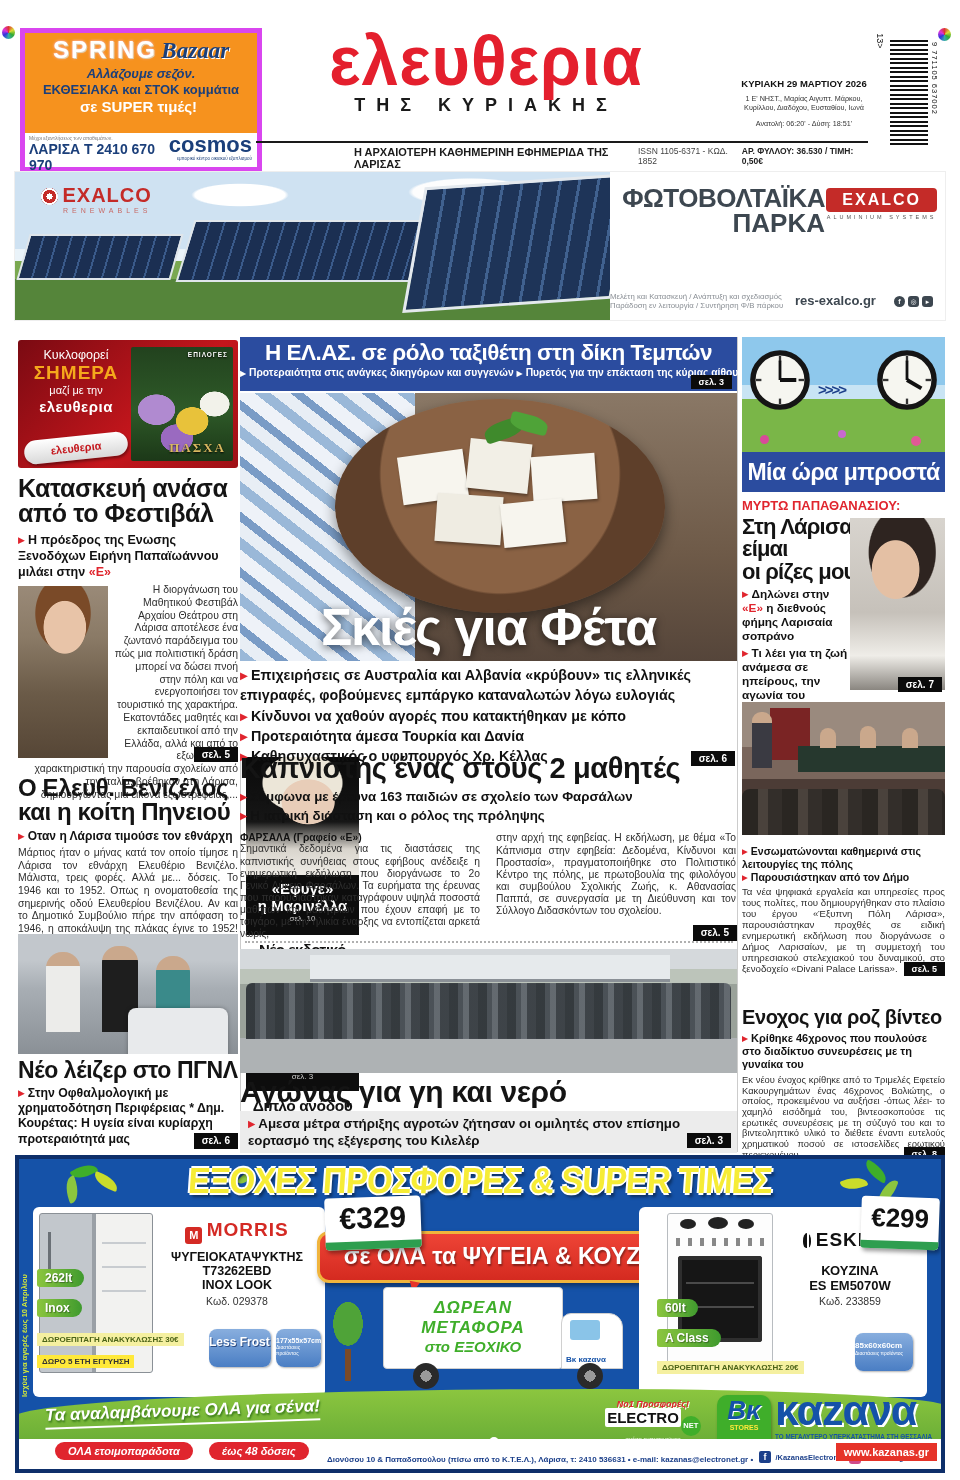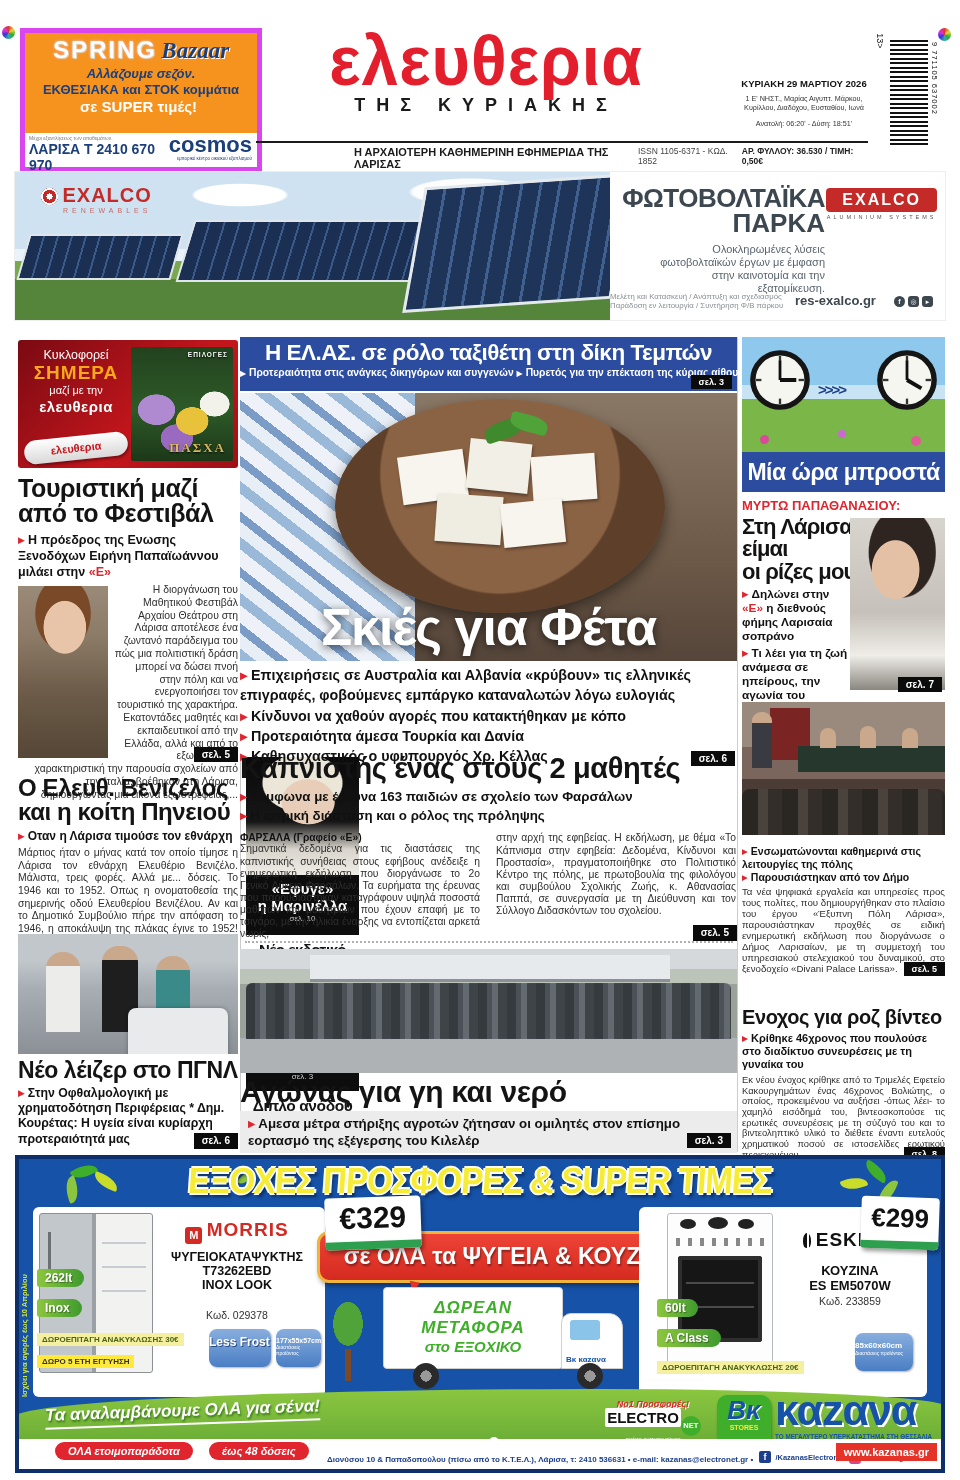--- a/index.html
+++ b/index.html
@@ -82,21 +82,20 @@
       <div class="abs" style="left:26px;top:12px;">
         <span style="display:inline-block;width:17px;height:17px;border-radius:50%;background:radial-gradient(circle,#fff 0 25%,#c42b28 26% 55%,#fff 56% 70%,#c42b28 71%);vertical-align:-3px;"></span>
         <span style="font-size:20px;font-weight:800;color:#c42b28;letter-spacing:1px;">EXALCO</span>
         <div style="font-size:7px;letter-spacing:4px;color:#c86a66;margin-left:22px;">RENEWABLES</div>
       </div>
     </div>
     <div class="abs" style="left:595px;top:0;width:335px;height:148px;background:#fff;">
       <div class="abs" style="left:0;top:14px;width:215px;text-align:right;">
         <div style="font-size:26px;font-weight:700;color:#3d4750;line-height:.95;letter-spacing:-.5px;">ΦΩΤΟΒΟΛΤΑΪΚΑ</div>
         <div style="font-size:26px;font-weight:700;color:#3d4750;line-height:.95;">ΠΑΡΚΑ</div>
-        <div style="font-size:11px;color:#5a646e;line-height:1.18;margin-top:8px;margin-left:35px;">Ολοκληρωμένες λύσεις φωτοβολταϊκών έργων με έμφαση στην καινοτομία και την εξατομίκευση.</div>
       </div>
       <div class="abs" style="right:8px;top:16px;text-align:center;">
         <div style="background:#c42b28;color:#fff;font-size:16px;font-weight:800;letter-spacing:2px;padding:3px 16px;border-radius:4px;">EXALCO</div>
         <div style="font-size:5.5px;letter-spacing:3px;color:#555;margin-top:2px;">ALUMINIUM SYSTEMS</div>
       </div>
       <div class="abs" style="left:0;bottom:10px;width:175px;">
         <div style="font-size:7.8px;color:#8a8f95;">Μελέτη και Κατασκευή / Ανάπτυξη και σχεδιασμός</div>
         <div style="font-size:7.8px;color:#8a8f95;">Παράδοση εν λειτουργία / Συντήρηση Φ/Β πάρκου</div>
       </div>
       <div class="abs" style="left:185px;bottom:12px;font-size:13px;font-weight:800;color:#3d4750;">res-exalco.gr</div>
@@ -122,21 +121,21 @@
       <span style="color:#c4161c;font-size:11px;font-weight:800;line-height:24px;">ελευθερια</span>
     </div>
     <div class="abs" style="right:5px;top:7px;width:102px;height:114px;background:radial-gradient(30% 22% at 25% 55%,#b08ad0 0 60%,transparent 62%),radial-gradient(26% 20% at 60% 65%,#e8c23a 0 60%,transparent 62%),radial-gradient(24% 18% at 82% 50%,#f2f2ea 0 60%,transparent 62%),radial-gradient(26% 20% at 45% 80%,#9a6ac0 0 60%,transparent 62%),linear-gradient(180deg,#22421e,#2e5a28 55%,#1c3818);border-radius:2px;">
       <div style="color:#fff;font-size:6.5px;font-weight:700;text-align:right;padding:4px 5px 0 0;letter-spacing:1px;text-shadow:0 1px 2px #000;">ΕΠΙΛΟΓΕΣ</div>
       <div style="position:absolute;bottom:5px;right:7px;color:#d8b860;font-size:13px;font-weight:700;font-family:'Liberation Serif',serif;letter-spacing:2px;text-shadow:0 1px 2px #000;">ΠΑΣΧΑ</div>
     </div>
   </div>
 
   <div class="abs" style="left:18px;top:476px;width:220px;">
     <div class="h" style="font-size:25px;">
-      <div>Τουριστική μαζί</div>
+      <div>Κατασκευή ανάσα</div>
       <div>από το Φεστιβάλ</div>
     </div>
     <p class="blt" style="font-size:12.5px;line-height:1.28;margin:7px 0 4px 0;">
       <span class="ba">▶</span><span>Η πρόεδρος της Ενωσης Ξενοδόχων Ειρήνη Παπαϊωάννου μιλάει στην </span><span style="color:#e0252e;">«Ε»</span>
     </p>
     <div style="position:relative;height:180px;">
       <div style="float:left;width:90px;height:172px;margin:2px 6px 0 0;background:radial-gradient(40% 26% at 52% 24%,#e8c4a8 0 58%,transparent 60%),radial-gradient(55% 38% at 50% 16%,#7a4a28 0 55%,transparent 57%),linear-gradient(180deg,#9a8a78 0%,#8a7a66 30%,#6b5b48 62%,#564636 100%);"></div>
       <p class="body-txt" style="font-size:10.4px;line-height:1.23;margin:0;text-align:right;">Η διοργάνωση του Μαθητικού Φεστιβάλ Αρχαίου Θεάτρου στη Λάρισα αποτέλεσε ένα ζωντανό παράδειγμα του πώς μια πολιτιστική δράση μπορεί να δώσει πνοή στην πόλη και να ενεργοποιήσει τον τουριστικό της χαρακτήρα. Εκατοντάδες μαθητές και εκπαιδευτικοί από την Ελλάδα, αλλά και από το εξωτερικό, με χαρακτηριστική την παρουσία σχολείων από την Ιταλία, βρέθηκαν στη Λάρισα, δημιουργώντας μια εικόνα εξωστρέφειας,...</p>
       <span class="pg" style="position:absolute;right:0;bottom:2px;">σελ. 5</span>
     </div>
@@ -369,21 +368,21 @@
         <div style="position:absolute;right:6px;top:52px;width:44px;height:2px;background:#c8ccd0;"></div>
         <div style="position:absolute;right:6px;top:76px;width:44px;height:2px;background:#c8ccd0;"></div>
         <div style="position:absolute;left:8px;top:18px;width:3px;height:40px;background:#6a7076;"></div>
       </div>
       <div class="abs" style="left:122px;top:12px;width:164px;text-align:center;">
         <span style="display:inline-block;width:17px;height:17px;background:#d42a24;border-radius:3px;color:#fff;font-weight:800;font-size:11px;line-height:17px;vertical-align:-3px;">M</span>
         <span style="font-size:19px;font-weight:800;color:#d42a24;letter-spacing:1px;">MORRIS</span>
         <div style="font-size:12.5px;font-weight:800;color:#111;margin-top:6px;">ΨΥΓΕΙΟΚΑΤΑΨΥΚΤΗΣ</div>
         <div style="font-size:12.5px;font-weight:800;color:#111;">T73262EBD</div>
         <div style="font-size:12.5px;font-weight:800;color:#111;">INOX LOOK</div>
-        <div style="font-size:10.5px;color:#333;margin-top:17px;">Κωδ. 029378</div>
+        <div style="font-size:10.5px;color:#333;margin-top:3px;">Κωδ. 029378</div>
       </div>
       <span class="gpill" style="position:absolute;left:4px;top:62px;">262lt</span>
       <span class="gpill" style="position:absolute;left:4px;top:92px;">Inox</span>
       <span class="ystrip" style="position:absolute;left:4px;top:126px;">ΔΩΡΟΕΠΙΤΑΓΗ ΑΝΑΚΥΚΛΩΣΗΣ 30€</span>
       <span class="ystrip" style="position:absolute;left:4px;top:148px;background:#ffe93a;color:#333;">ΔΩΡΟ 5 ΕΤΗ ΕΓΓΥΗΣΗ</span>
       <div class="bluebadge" style="left:176px;top:122px;width:62px;height:38px;">
         <div style="font-size:12px;line-height:1.1;padding-top:7px;text-shadow:1px 1px 0 #2a4a80;">Less Frost</div>
       </div>
       <div class="bluebadge" style="left:243px;top:122px;width:45px;height:38px;">
         <div style="font-size:7px;padding-top:8px;">177x55x57cm</div>

